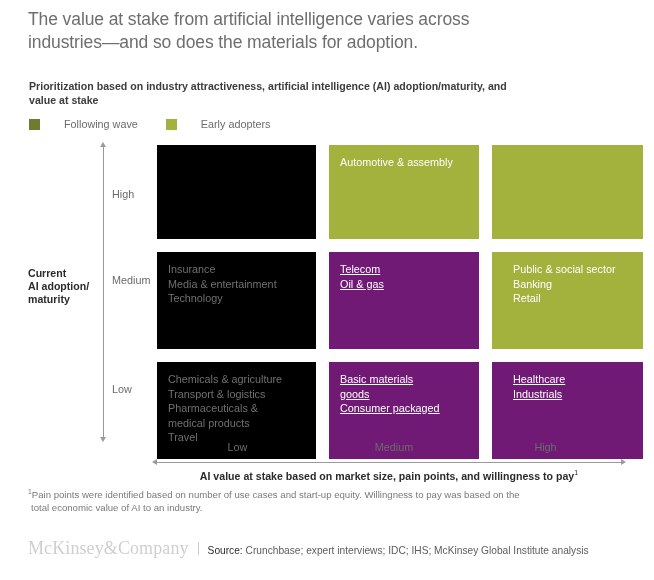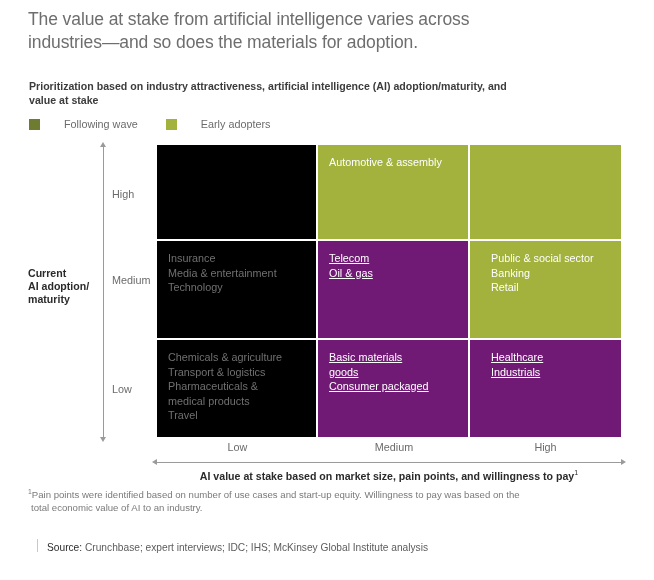--- a/index.html
+++ b/index.html
@@ -122,21 +122,21 @@
   
   .matrix {
     position: absolute;
     left: 157px;
     top: 145px;
     width: 464px;
     height: 292px;
     display: grid;
     grid-template-columns: 161px 152px 151px;
     grid-template-rows: 96px 99px 97px;
-    gap: 0;
+    gap: 11px;
   }
   .cell {
     position: relative;
     box-sizing: border-box;
     padding: 10px 11px 8px 11px;
     font-size: 10.8px;
     line-height: 14.5px;
     border-right: 2px solid #ffffff;
     border-bottom: 2px solid #ffffff;
   }
@@ -335,16 +335,17 @@
 <div class="x-arrow right"></div>
 
 <div class="x-axis-title"><span>AI value at stake based on market size, pain points, and willingness to pay</span><sup>1</sup></div>
 
 <div class="footnote">
   <span class="line"><sup>1</sup><span>Pain points were identified based on number of use cases and start-up equity. Willingness to pay was based on the</span></span>
   <span class="line" style="padding-left:3px">total economic value of AI to an industry.</span>
 </div>
 
 <div class="footer">
+  <span class="brand">McKinsey&amp;Company</span>
   <span class="footer-divider"></span>
   <span class="source"><span class="source-label">Source:</span>
     <span>Crunchbase; expert interviews; IDC; IHS; McKinsey Global Institute analysis</span></span>
 </div>
 
 </body></html>

